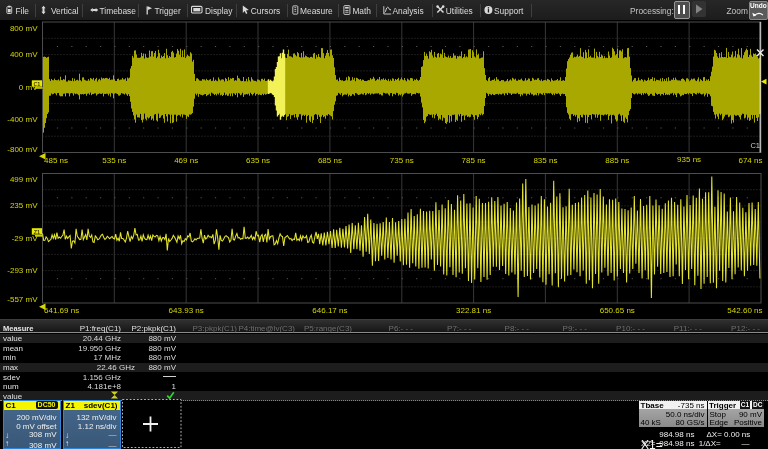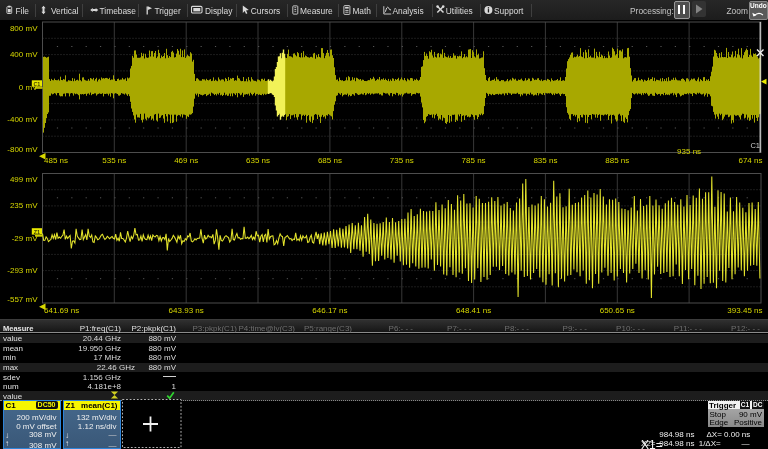--- a/index.html
+++ b/index.html
@@ -171,33 +171,33 @@
     <div class="yl" style="top:144.5px">-800 mV</div>
     <div class="xl" style="left:44.0px;top:155.8px">485 ns</div>
     <div class="xlc" style="left:78.3px;top:155.8px">535 ns</div>
     <div class="xlc" style="left:150.2px;top:155.8px">469 ns</div>
     <div class="xlc" style="left:222.0px;top:155.8px">635 ns</div>
     <div class="xlc" style="left:293.9px;top:155.8px">685 ns</div>
     <div class="xlc" style="left:365.8px;top:155.8px">735 ns</div>
     <div class="xlc" style="left:437.6px;top:155.8px">785 ns</div>
     <div class="xlc" style="left:509.4px;top:155.8px">835 ns</div>
     <div class="xlc" style="left:581.3px;top:155.8px">885 ns</div>
-    <div class="xlc" style="left:653.1px;top:147px">935 ns</div>
+    <div class="xlc" style="left:653.1px;top:155px">935 ns</div>
     <div class="xl" style="right:5.5px;top:155.8px">674 ns</div>
     <div class="yl" style="top:175.0px">499 mV</div>
     <div class="yl" style="top:201.4px">235 mV</div>
     <div class="yl" style="top:233.8px">-29 mV</div>
     <div class="yl" style="top:266.1px">-293 mV</div>
     <div class="yl" style="top:295.0px">-557 mV</div>
     <div class="xl" style="left:44.0px;top:305.5px">641.69 ns</div>
     <div class="xlc" style="left:150.2px;top:305.5px">643.93 ns</div>
     <div class="xlc" style="left:293.9px;top:305.5px">646.17 ns</div>
-    <div class="xlc" style="left:437.6px;top:305.5px">648.41 ns</div>
+    <div class="xlc" style="left:437.6px;top:305.5px">322.81 ns</div>
     <div class="xlc" style="left:581.3px;top:305.5px">650.65 ns</div>
-    <div class="xl" style="right:5.5px;top:305.5px">393.45 ns</div>
+    <div class="xl" style="right:5.5px;top:305.5px">542.60 ns</div>
 <div style="position:absolute;left:0;top:319px;width:768px;height:14.2px;background:linear-gradient(#303030,#161616);border-top:1px solid #3c3c3c;border-bottom:1px solid #8a8a8a;box-sizing:border-box"></div>
     <div class="trl" style="top:323.6px;font-weight:bold;font-size:7.5px;color:#e8e8e8">Measure</div>
     <div class="trv" style="top:323.6px;right:647px;color:#e0e0e0">P1:freq(C1)</div>
     <div class="trv" style="top:323.6px;right:592px;color:#e0e0e0">P2:pkpk(C1)</div>
     <div class="trv" style="top:323.6px;right:531px;color:#6f6f6f">P3:pkpk(C1)</div>
     <div class="trv" style="top:323.6px;right:473px;color:#6f6f6f">P4:time@lv(C3)</div>
     <div class="trv" style="top:323.6px;right:416px;color:#6f6f6f">P5:range(C3)</div>
     <div class="trv" style="top:323.6px;right:355px;color:#6f6f6f">P6:- - -</div>
     <div class="trv" style="top:323.6px;right:296.5px;color:#6f6f6f">P7:- - -</div>
     <div class="trv" style="top:323.6px;right:239px;color:#6f6f6f">P8:- - -</div>
@@ -242,33 +242,42 @@
       <div style="position:absolute;right:3px;top:12px;font-size:8px;color:#f0f0f0">200 mV/div</div>
       <div style="position:absolute;right:3px;top:21px;font-size:8px;color:#f0f0f0">0 mV offset</div>
     </div>
     <div style="position:absolute;left:5px;top:430.5px;font-size:8px;color:#e8e8e8">↓</div>
     <div style="position:absolute;right:711.5px;top:430.3px;font-size:8px;color:#f0f0f0">308 mV</div>
     <div style="position:absolute;left:5px;top:439.3px;font-size:8px;color:#e8e8e8">↑</div>
     <div style="position:absolute;right:711.5px;top:440.5px;font-size:8px;color:#f0f0f0">308 mV</div>
     <div style="position:absolute;left:62.5px;top:399.5px;width:58px;height:49.5px;background:linear-gradient(#45688c 0%,#3a5878 100%);border:1px solid #2e84d8;box-sizing:border-box">
       <div style="position:absolute;left:0;top:0;width:100%;height:9px;background:#f6f600;color:#000">
         <span style="position:absolute;left:2px;top:0.5px;font-size:8px;font-weight:bold">Z1</span>
-        <span style="position:absolute;right:2px;top:0.5px;color:#000;font-size:8px;font-weight:bold">mean(C1)</span>
+        <span style="position:absolute;right:2px;top:0.5px;color:#000;font-size:8px;font-weight:bold">sdev(C1)</span>
       </div>
       <div style="position:absolute;right:3px;top:12px;font-size:8px;color:#f0f0f0">132 mV/div</div>
       <div style="position:absolute;right:3px;top:21px;font-size:8px;color:#f0f0f0">1.12 ns/div</div>
     </div>
     <div style="position:absolute;left:65px;top:430.5px;font-size:8px;color:#e8e8e8">↓</div>
     <div style="position:absolute;right:651.5px;top:430.3px;font-size:8px;color:#cfcfcf">—</div>
     <div style="position:absolute;left:65px;top:439.3px;font-size:8px;color:#e8e8e8">↑</div>
     <div style="position:absolute;right:651.5px;top:440.5px;font-size:8px;color:#cfcfcf">—</div>
     <svg style="position:absolute;left:122px;top:399px" width="60" height="50" viewBox="0 0 60 50">
 <rect x="0.5" y="0.5" width="58.5" height="48" fill="#000" stroke="#b4b4b4" stroke-width="1" stroke-dasharray="1.8 1.8"></rect>
 <path d="M28.5 17.5 V32.5 M21 25 H36" stroke="#f0f0f0" stroke-width="1.8"></path>
     </svg>
+    <div style="position:absolute;left:638.5px;top:400.5px;width:68px;height:26px;background:linear-gradient(#b0b0b0,#8a8a8a)">
+<div style="position:absolute;left:0;top:0;width:100%;height:8.5px;background:#f2f2f2">
+<span style="position:absolute;left:2px;top:0.5px;font-size:8px;font-weight:bold;color:#000">Tbase</span>
+<span style="position:absolute;right:2px;top:0.5px;font-size:8px;color:#000">-735 ns</span>
+      </div>
+<div style="position:absolute;right:2px;top:9.5px;font-size:8px;color:#000">50.0 ns/div</div>
+<div style="position:absolute;left:2px;top:17.5px;font-size:8px;color:#000">40 kS</div>
+<div style="position:absolute;right:2px;top:17.5px;font-size:8px;color:#000">80 GS/s</div>
+    </div>
     <div style="position:absolute;left:707.5px;top:400.5px;width:56.5px;height:26px;background:linear-gradient(#b0b0b0,#8a8a8a)">
 <div style="position:absolute;left:0;top:0;width:100%;height:8.5px;background:#f2f2f2">
 <span style="position:absolute;left:1.5px;top:0.5px;font-size:8px;font-weight:bold;color:#000">Trigger</span>
 <span style="position:absolute;right:14px;top:0.5px;background:#111;color:#fff;font-size:6.5px;font-weight:bold;padding:0 1px;line-height:8px">C1</span>
 <span style="position:absolute;right:0.5px;top:0.5px;background:#111;color:#fff;font-size:6.5px;font-weight:bold;padding:0 1px;line-height:8px">DC</span>
       </div>
 <div style="position:absolute;left:2px;top:9.5px;font-size:8px;color:#000">Stop</div>
 <div style="position:absolute;right:2px;top:9.5px;font-size:8px;color:#000">90 mV</div>
 <div style="position:absolute;left:2px;top:17.5px;font-size:8px;color:#000">Edge</div>
 <div style="position:absolute;right:2px;top:17.5px;font-size:8px;color:#000">Positive</div>

